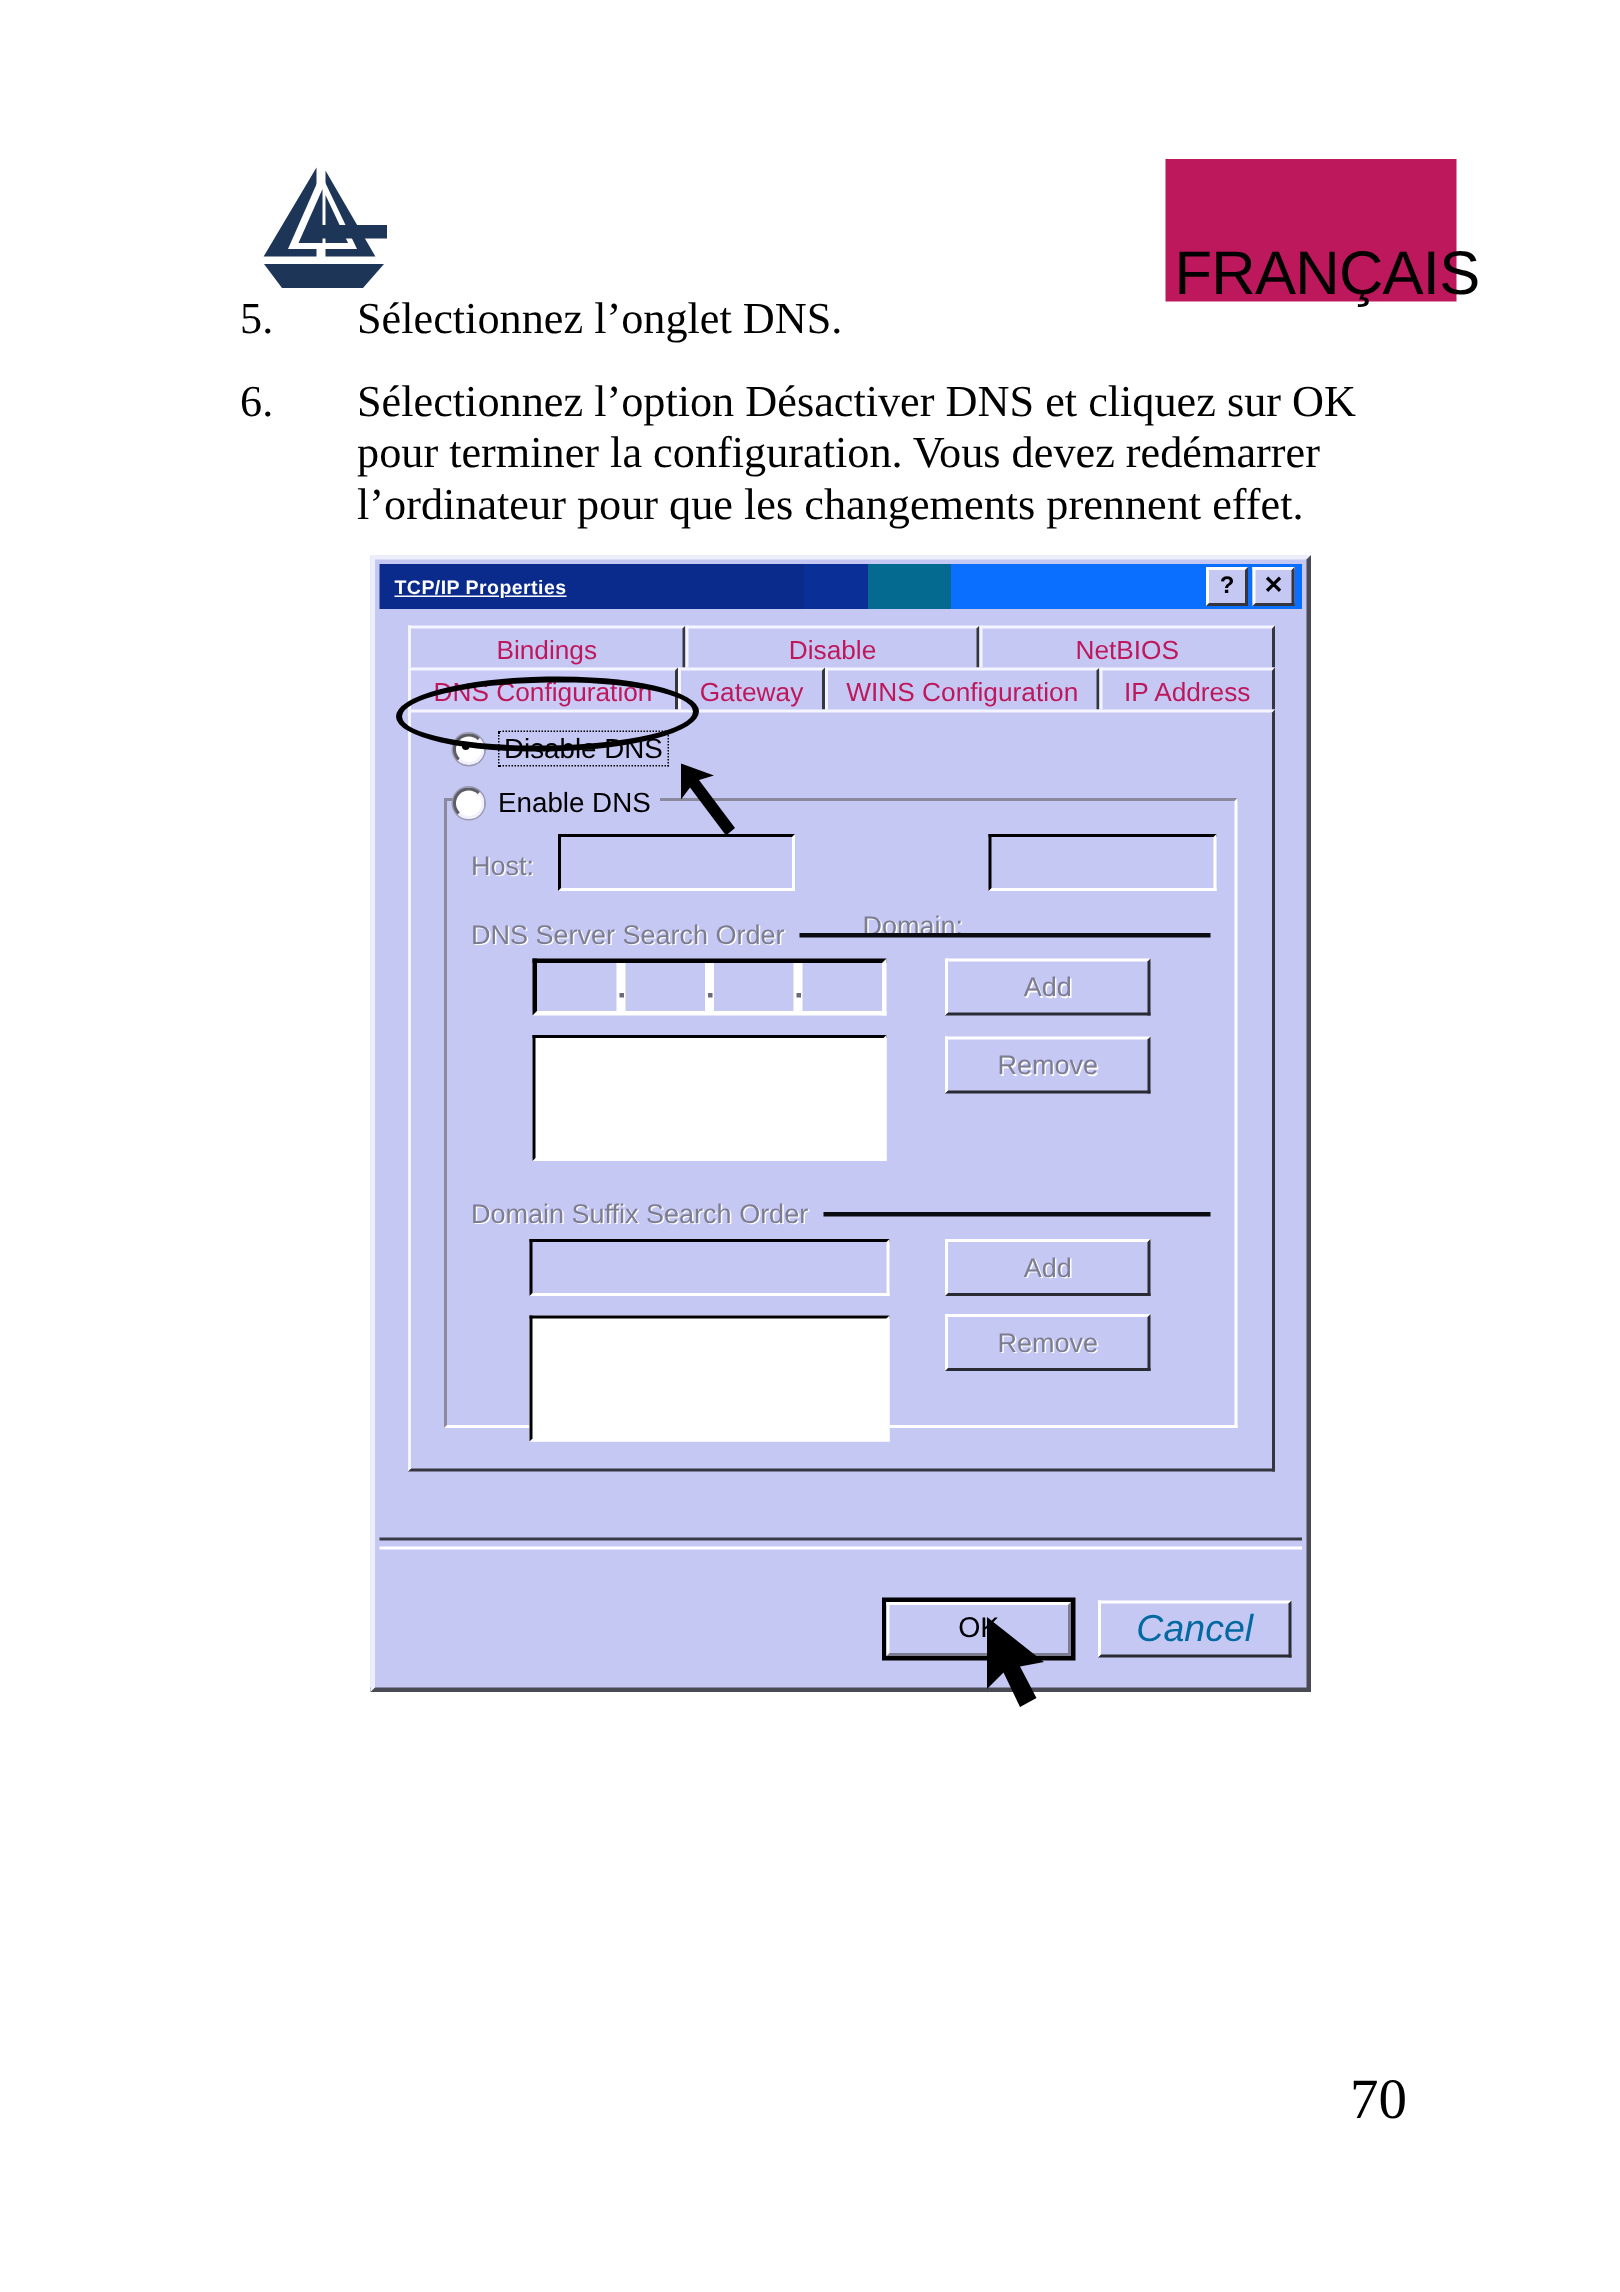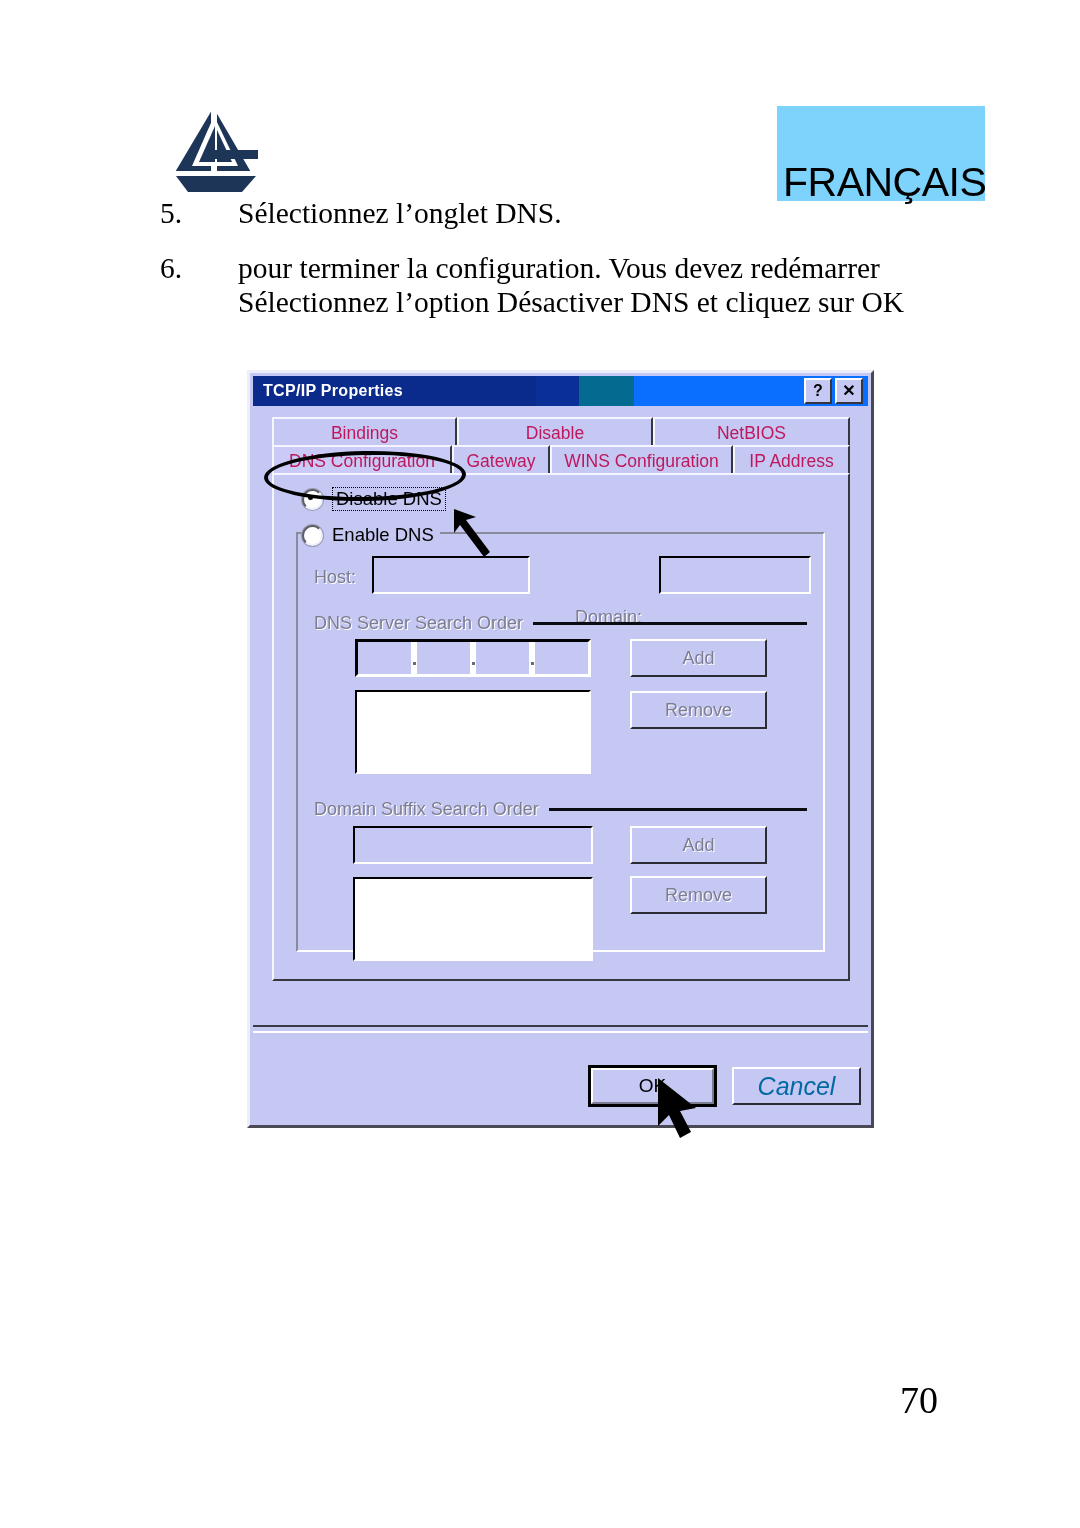--- a/index.html
+++ b/index.html
@@ -10,22 +10,21 @@
     position:relative;
     overflow:hidden;
   }
 
   
   #logo{
     position:absolute;left:168px;top:106px;width:96px;height:90px;
   }
   #lang-banner{
     position:absolute;left:777px;top:106px;width:194px;height:95px;
-    background:#7dd3fc;
-    padding-left:14px;
+    background:#be185d;
   }
   #lang-banner .lang-text{
     position:absolute;left:6px;bottom:-2px;
     font-family:"Liberation Sans",sans-serif;
     font-size:41px;letter-spacing:-0.5px;color:#000;
     line-height:1;
   }
 
   
   #steps{
@@ -62,23 +61,24 @@
   #titlebar{
     position:absolute;left:3px;top:3px;right:3px;height:30px;
     background:linear-gradient(to right,
       #0a2a8c 0%, #0a2a8c 46%,
       #0a2f96 46%, #0a2f96 53%,
       #056a90 53%, #056a90 62%,
       #0a6fff 62%, #0a6fff 100%);
     display:flex;align-items:center;
   }
   #title-text{
-    color:#fff;font-size:16px;font-weight:bold;
+    color:#fff;font-size:13px;font-weight:bold;
     margin-left:10px;letter-spacing:0.3px;
     font-family:"Liberation Sans",sans-serif;
+    text-decoration:underline;
   }
   .tb-btns{margin-left:auto;display:flex;gap:3px;margin-right:5px;}
   .tb-btn{
     width:24px;height:22px;background:#c6c8f4;
     border-left:2px solid #fdfdff;border-top:2px solid #fdfdff;
     border-right:2px solid #35353d;border-bottom:2px solid #35353d;
     display:flex;align-items:center;justify-content:center;
     font-size:16px;font-weight:bold;color:#000;line-height:1;
     font-family:"Liberation Sans",sans-serif;
   }
@@ -246,22 +246,23 @@
 <div id="steps">
   <div class="step">
     <div class="num">5.</div>
     <div class="body">
       <div class="lastline">Sélectionnez l’onglet  DNS.</div>
     </div>
   </div>
   <div class="step">
     <div class="num">6.</div>
     <div class="body">
+      <div>Sélectionnez l’option Désactiver  DNS  et  cliquez  sur  OK</div>
       <div>pour  terminer  la  configuration.  Vous  devez  redémarrer</div>
-      <div>Sélectionnez l’option Désactiver  DNS  et  cliquez  sur  OK</div>
+      <div class="lastline">l’ordinateur pour que les changements prennent effet.</div>
     </div>
   </div>
 </div>
 
 <div id="dialog">
 
   <div id="titlebar">
     <div id="title-text">TCP/IP Properties</div>
     <div class="tb-btns">
       <div class="tb-btn">?</div>

